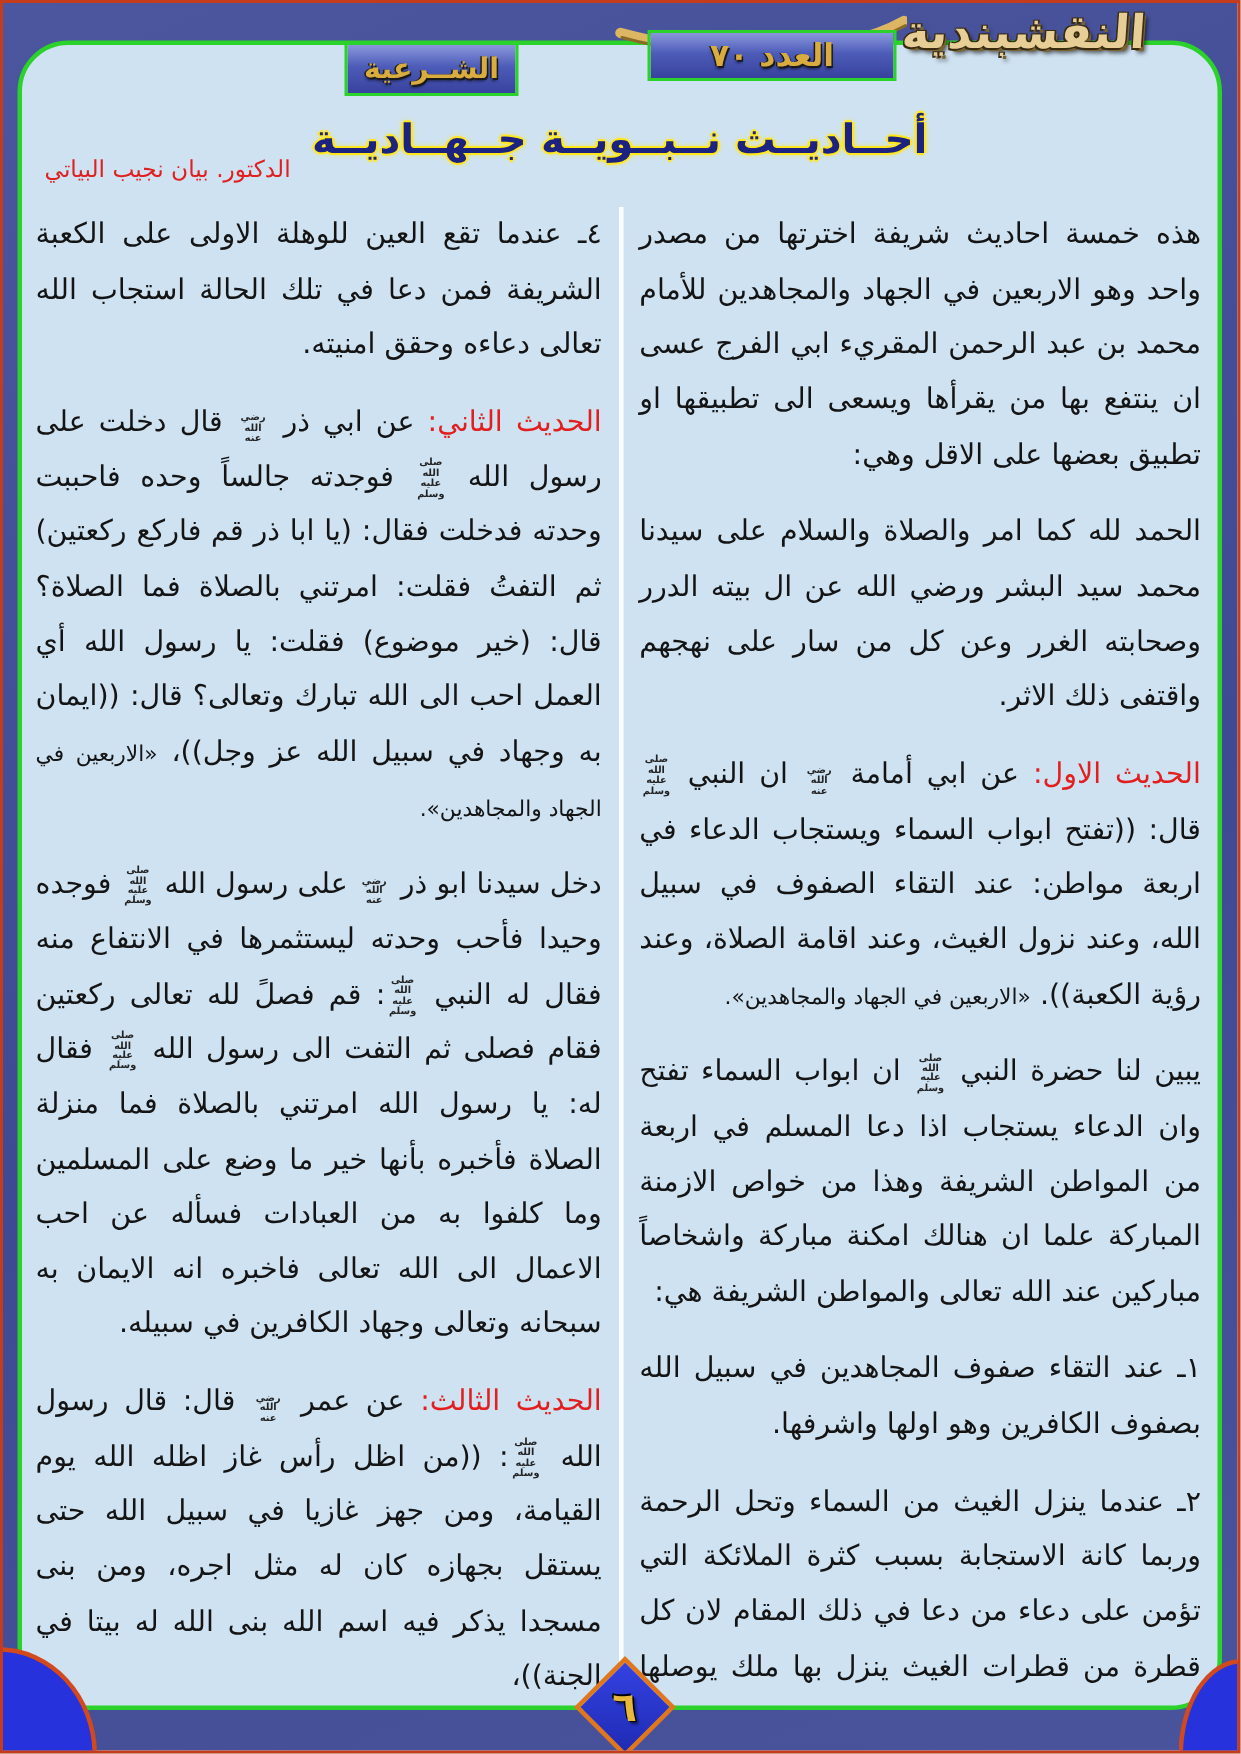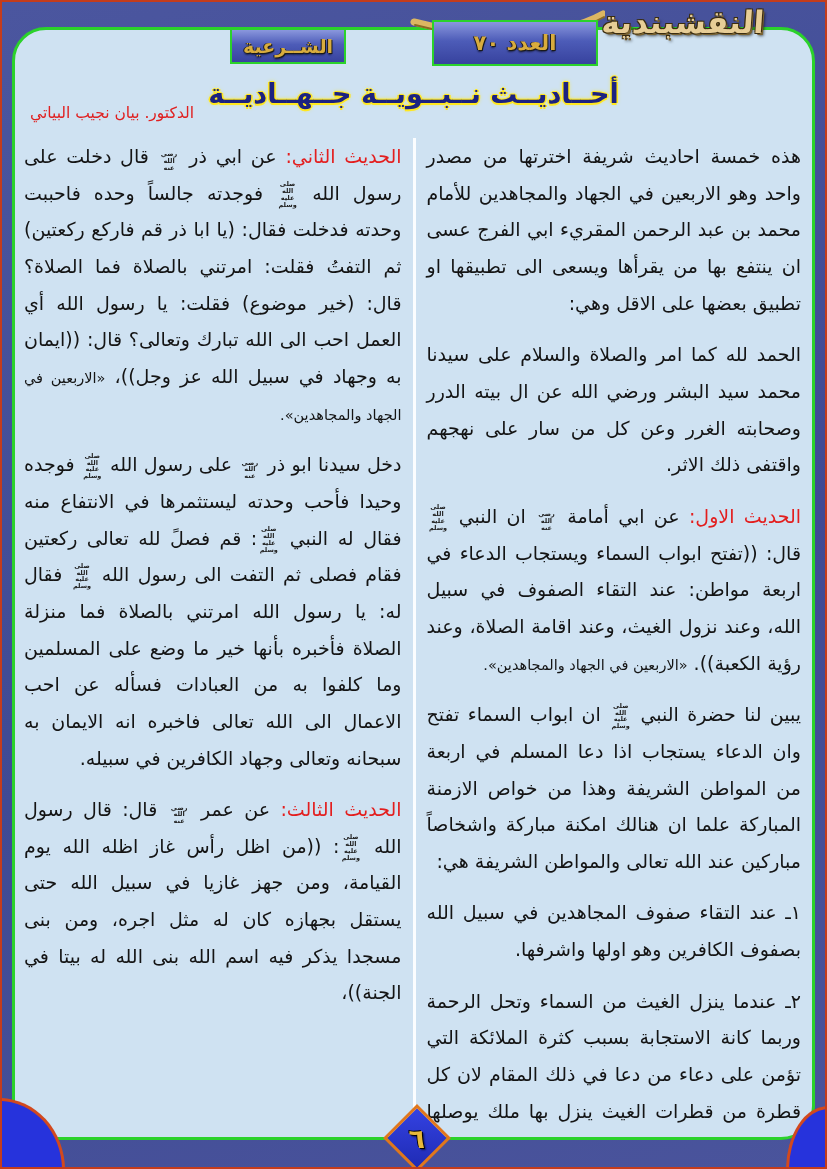--- a/index.html
+++ b/index.html
@@ -22,21 +22,21 @@
 
   
   .hdr-box {
     position:absolute; z-index:5;
     background:linear-gradient(180deg,#8a97dd 0%,#4d5cb8 45%,#37429e 100%);
     border:2px solid #2bd22b;
     display:flex; align-items:center; justify-content:center;
     color:#d8ac3e; font-weight:bold;
     text-shadow:1px 1px 0 #1a1a1a, -1px 0 0 #1a1a1a, 0 2px 2px rgba(0,0,0,.55);
   }
-  .issue-box   { left:430px; top:18px; width:166px; height:46px; font-size:21px; }
+  .issue-box   { left:430px; top:18px; width:166px; height:34px; font-size:21px; }
   .section-box { left:228px; top:26px; width:116px; height:36px; font-size:19px; }
 
   .logo {
     position:absolute; z-index:6; left:592px; top:-4px; width:178px; height:48px;
     display:flex; align-items:center; justify-content:center;
     font-size:31px; font-weight:bold; color:#e7cd96;
     text-shadow:-1px -1px 0 #3a2c10, 1px -1px 0 #3a2c10, -1px 1px 0 #3a2c10,
                  2px 2px 0 #7a6330, 3px 3px 3px rgba(0,0,0,.6);
     transform:skewX(-4deg);
   }
@@ -127,20 +127,21 @@
   <div class="columns">
     <div class="col col-right" id="col-right">
         <p class="para"><span class="seg-text">هذه خمسة احاديث شريفة اخترتها من مصدر واحد وهو الاربعين في الجهاد والمجاهدين للأمام محمد بن عبد الرحمن المقريء ابي الفرج عسى ان ينتفع بها من يقرأها ويسعى الى تطبيقها او تطبيق بعضها على الاقل وهي:</span></p>
         <p class="para"><span class="seg-text">الحمد لله كما امر والصلاة والسلام على سيدنا محمد سيد البشر ورضي الله عن ال بيته الدرر وصحابته الغرر وعن كل من سار على نهجهم واقتفى ذلك الاثر.</span></p>
         <p class="para"><span class="seg-label">الحديث الاول:</span><span class="seg-text"> عن ابي أمامة </span><span class="hon">رضي الله عنه</span><span class="seg-text"> ان النبي </span><span class="hon">صلى الله عليه وسلم</span><span class="seg-text"> قال: ((تفتح ابواب السماء ويستجاب الدعاء في اربعة مواطن: عند التقاء الصفوف في سبيل الله، وعند نزول الغيث، وعند اقامة الصلاة، وعند رؤية الكعبة)). </span><span class="seg-cite">«الاربعين في الجهاد والمجاهدين».</span></p>
         <p class="para"><span class="seg-text">يبين لنا حضرة النبي </span><span class="hon">صلى الله عليه وسلم</span><span class="seg-text"> ان ابواب السماء تفتح وان الدعاء يستجاب اذا دعا المسلم في اربعة من المواطن الشريفة وهذا من خواص الازمنة المباركة علما ان هنالك امكنة مباركة واشخاصاً مباركين عند الله تعالى والمواطن الشريفة هي:</span></p>
         <p class="para"><span class="seg-text">١ـ عند التقاء صفوف المجاهدين في سبيل الله بصفوف الكافرين وهو اولها واشرفها.</span></p>
         <p class="para"><span class="seg-text">٢ـ عندما ينزل الغيث من السماء وتحل الرحمة وربما كانة الاستجابة بسبب كثرة الملائكة التي تؤمن على دعاء من دعا في ذلك المقام لان كل قطرة من قطرات الغيث ينزل بها ملك يوصلها الى الارض ثم يرقى الى السماء ثانية.</span></p>
       </div>
     <div class="col col-left" id="col-left">
+        <p class="para"><span class="seg-text">٤ـ عندما تقع العين للوهلة الاولى على الكعبة الشريفة فمن دعا في تلك الحالة استجاب الله تعالى دعاءه وحقق امنيته.</span></p>
         <p class="para"><span class="seg-label">الحديث الثاني:</span><span class="seg-text"> عن ابي ذر </span><span class="hon">رضي الله عنه</span><span class="seg-text"> قال دخلت على رسول الله </span><span class="hon">صلى الله عليه وسلم</span><span class="seg-text"> فوجدته جالساً وحده فاحببت وحدته فدخلت فقال: (يا ابا ذر قم فاركع ركعتين) ثم التفتُ فقلت: امرتني بالصلاة فما الصلاة؟ قال: (خير موضوع) فقلت: يا رسول الله أي العمل احب الى الله تبارك وتعالى؟ قال: ((ايمان به وجهاد في سبيل الله عز وجل))، </span><span class="seg-cite">«الاربعين في الجهاد والمجاهدين».</span></p>
         <p class="para"><span class="seg-text">دخل سيدنا ابو ذر </span><span class="hon">رضي الله عنه</span><span class="seg-text"> على رسول الله </span><span class="hon">صلى الله عليه وسلم</span><span class="seg-text"> فوجده وحيدا فأحب وحدته ليستثمرها في الانتفاع منه فقال له النبي </span><span class="hon">صلى الله عليه وسلم</span><span class="seg-text">: قم فصلً لله تعالى ركعتين فقام فصلى ثم التفت الى رسول الله </span><span class="hon">صلى الله عليه وسلم</span><span class="seg-text"> فقال له: يا رسول الله امرتني بالصلاة فما منزلة الصلاة فأخبره بأنها خير ما وضع على المسلمين وما كلفوا به من العبادات فسأله عن احب الاعمال الى الله تعالى فاخبره انه الايمان به سبحانه وتعالى وجهاد الكافرين في سبيله.</span></p>
         <p class="para"><span class="seg-label">الحديث الثالث:</span><span class="seg-text"> عن عمر </span><span class="hon">رضي الله عنه</span><span class="seg-text"> قال: قال رسول الله </span><span class="hon">صلى الله عليه وسلم</span><span class="seg-text">: ((من اظل رأس غاز اظله الله يوم القيامة، ومن جهز غازيا في سبيل الله حتى يستقل بجهازه كان له مثل اجره، ومن بنى مسجدا يذكر فيه اسم الله بنى الله له بيتا في الجنة))، </span></p>
       </div>
   </div>
 
   <div class="corner-bl"></div>
   <div class="corner-br"></div>
 
   <div class="page-num-diamond">

